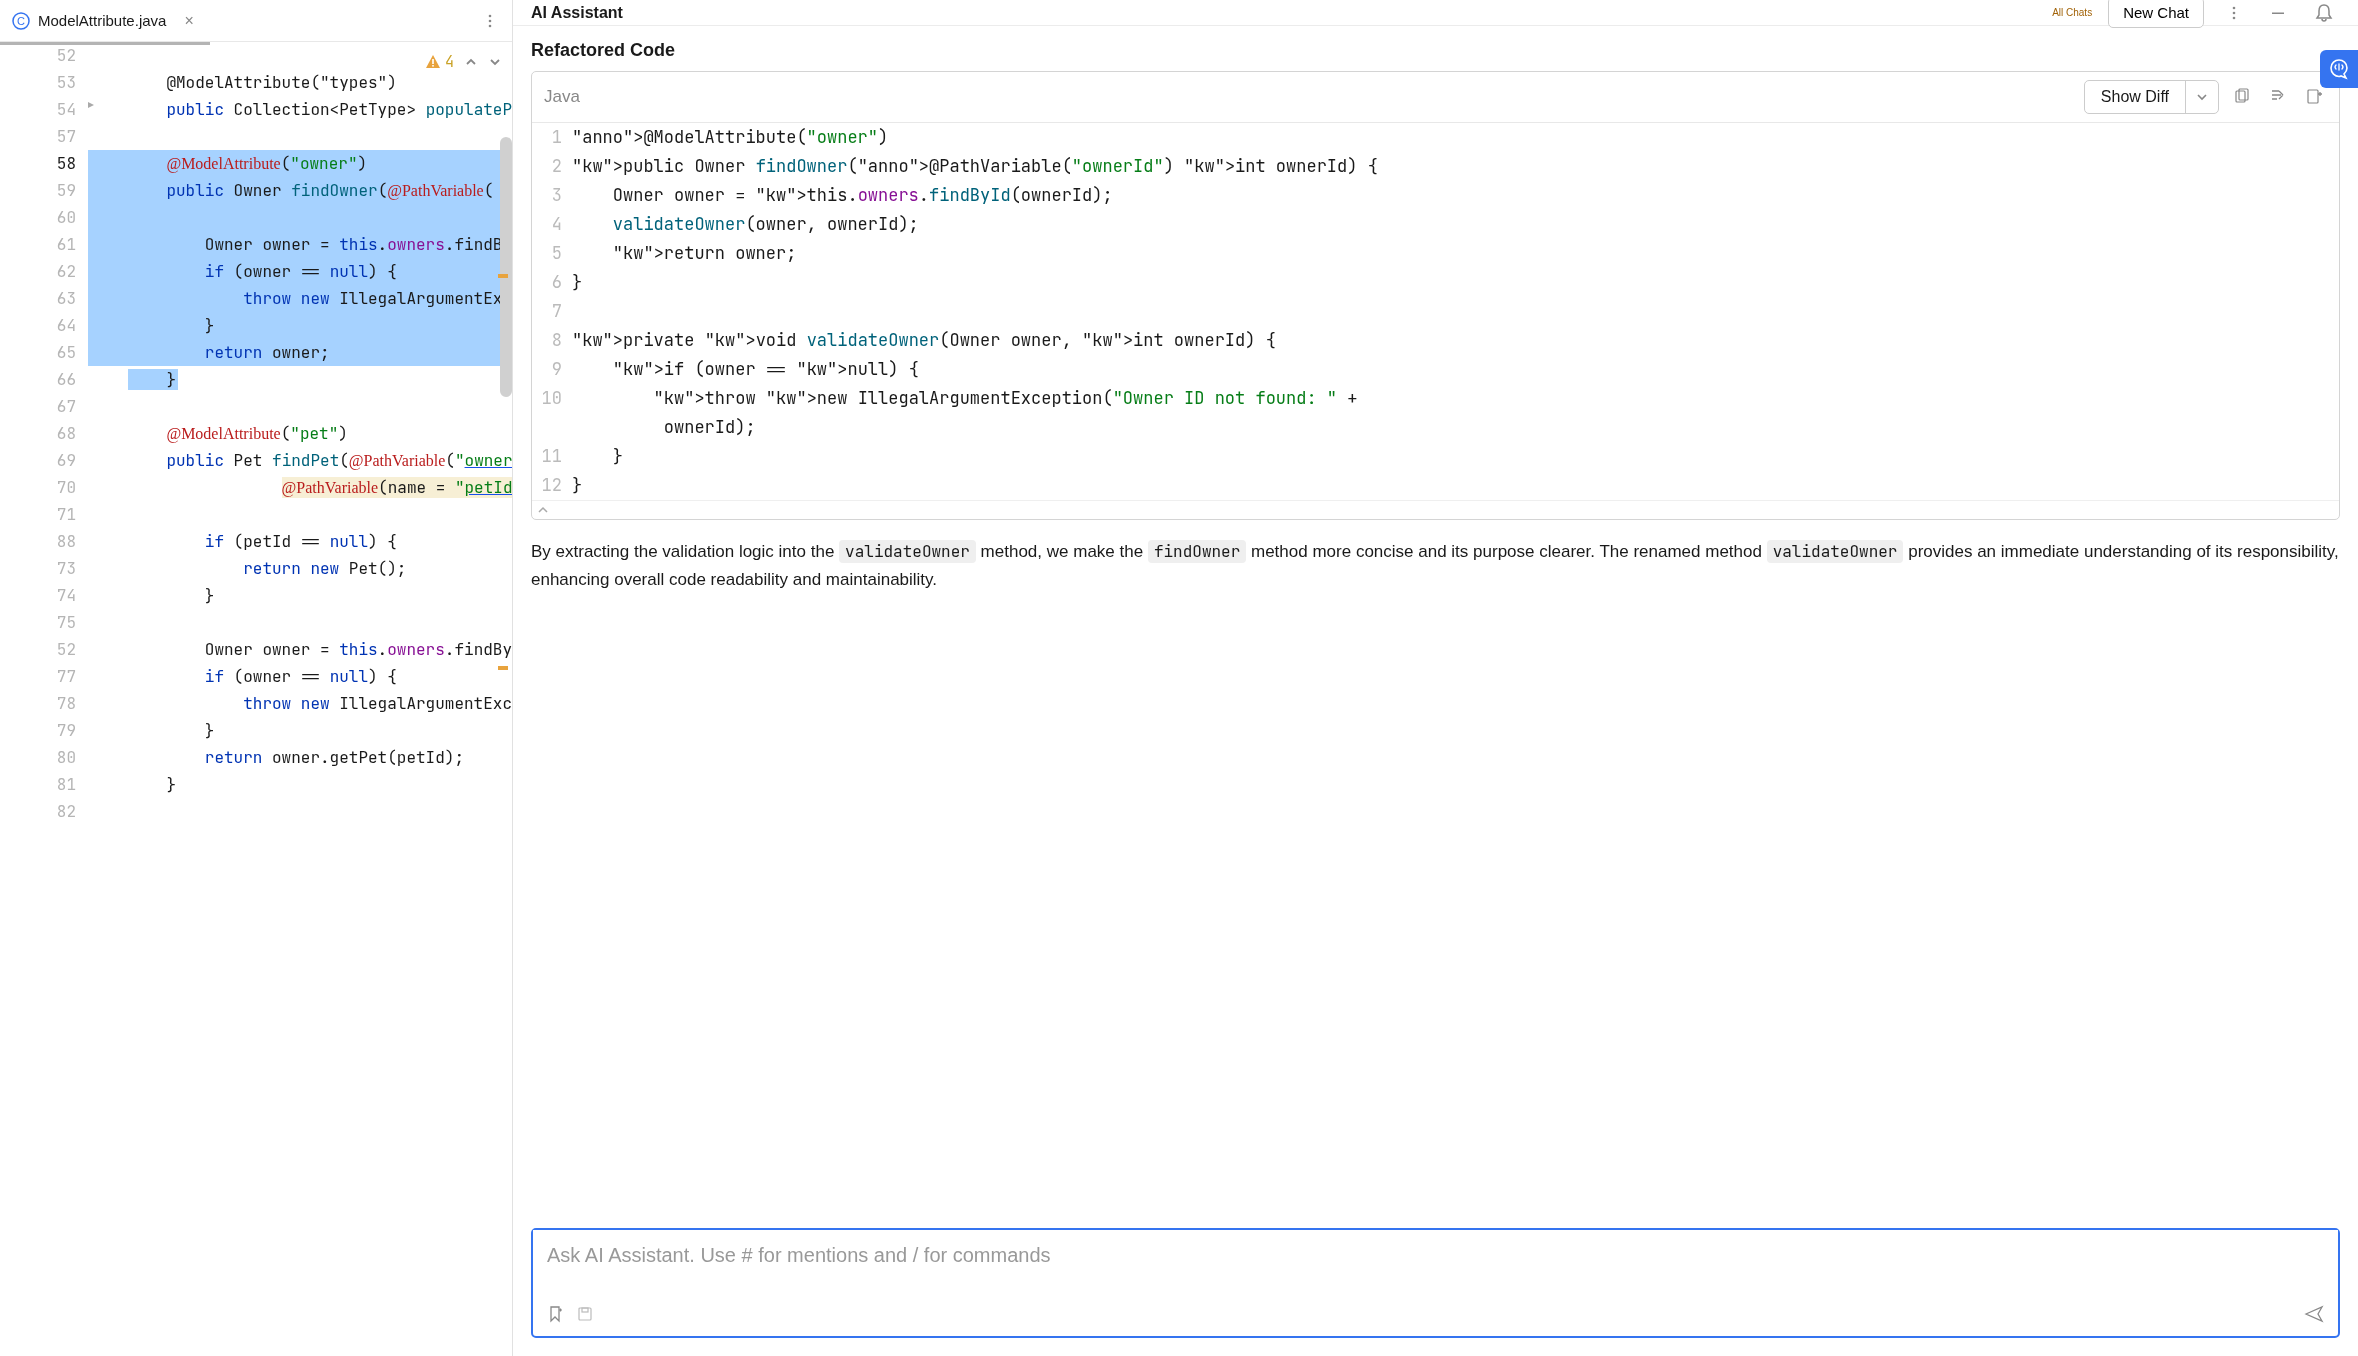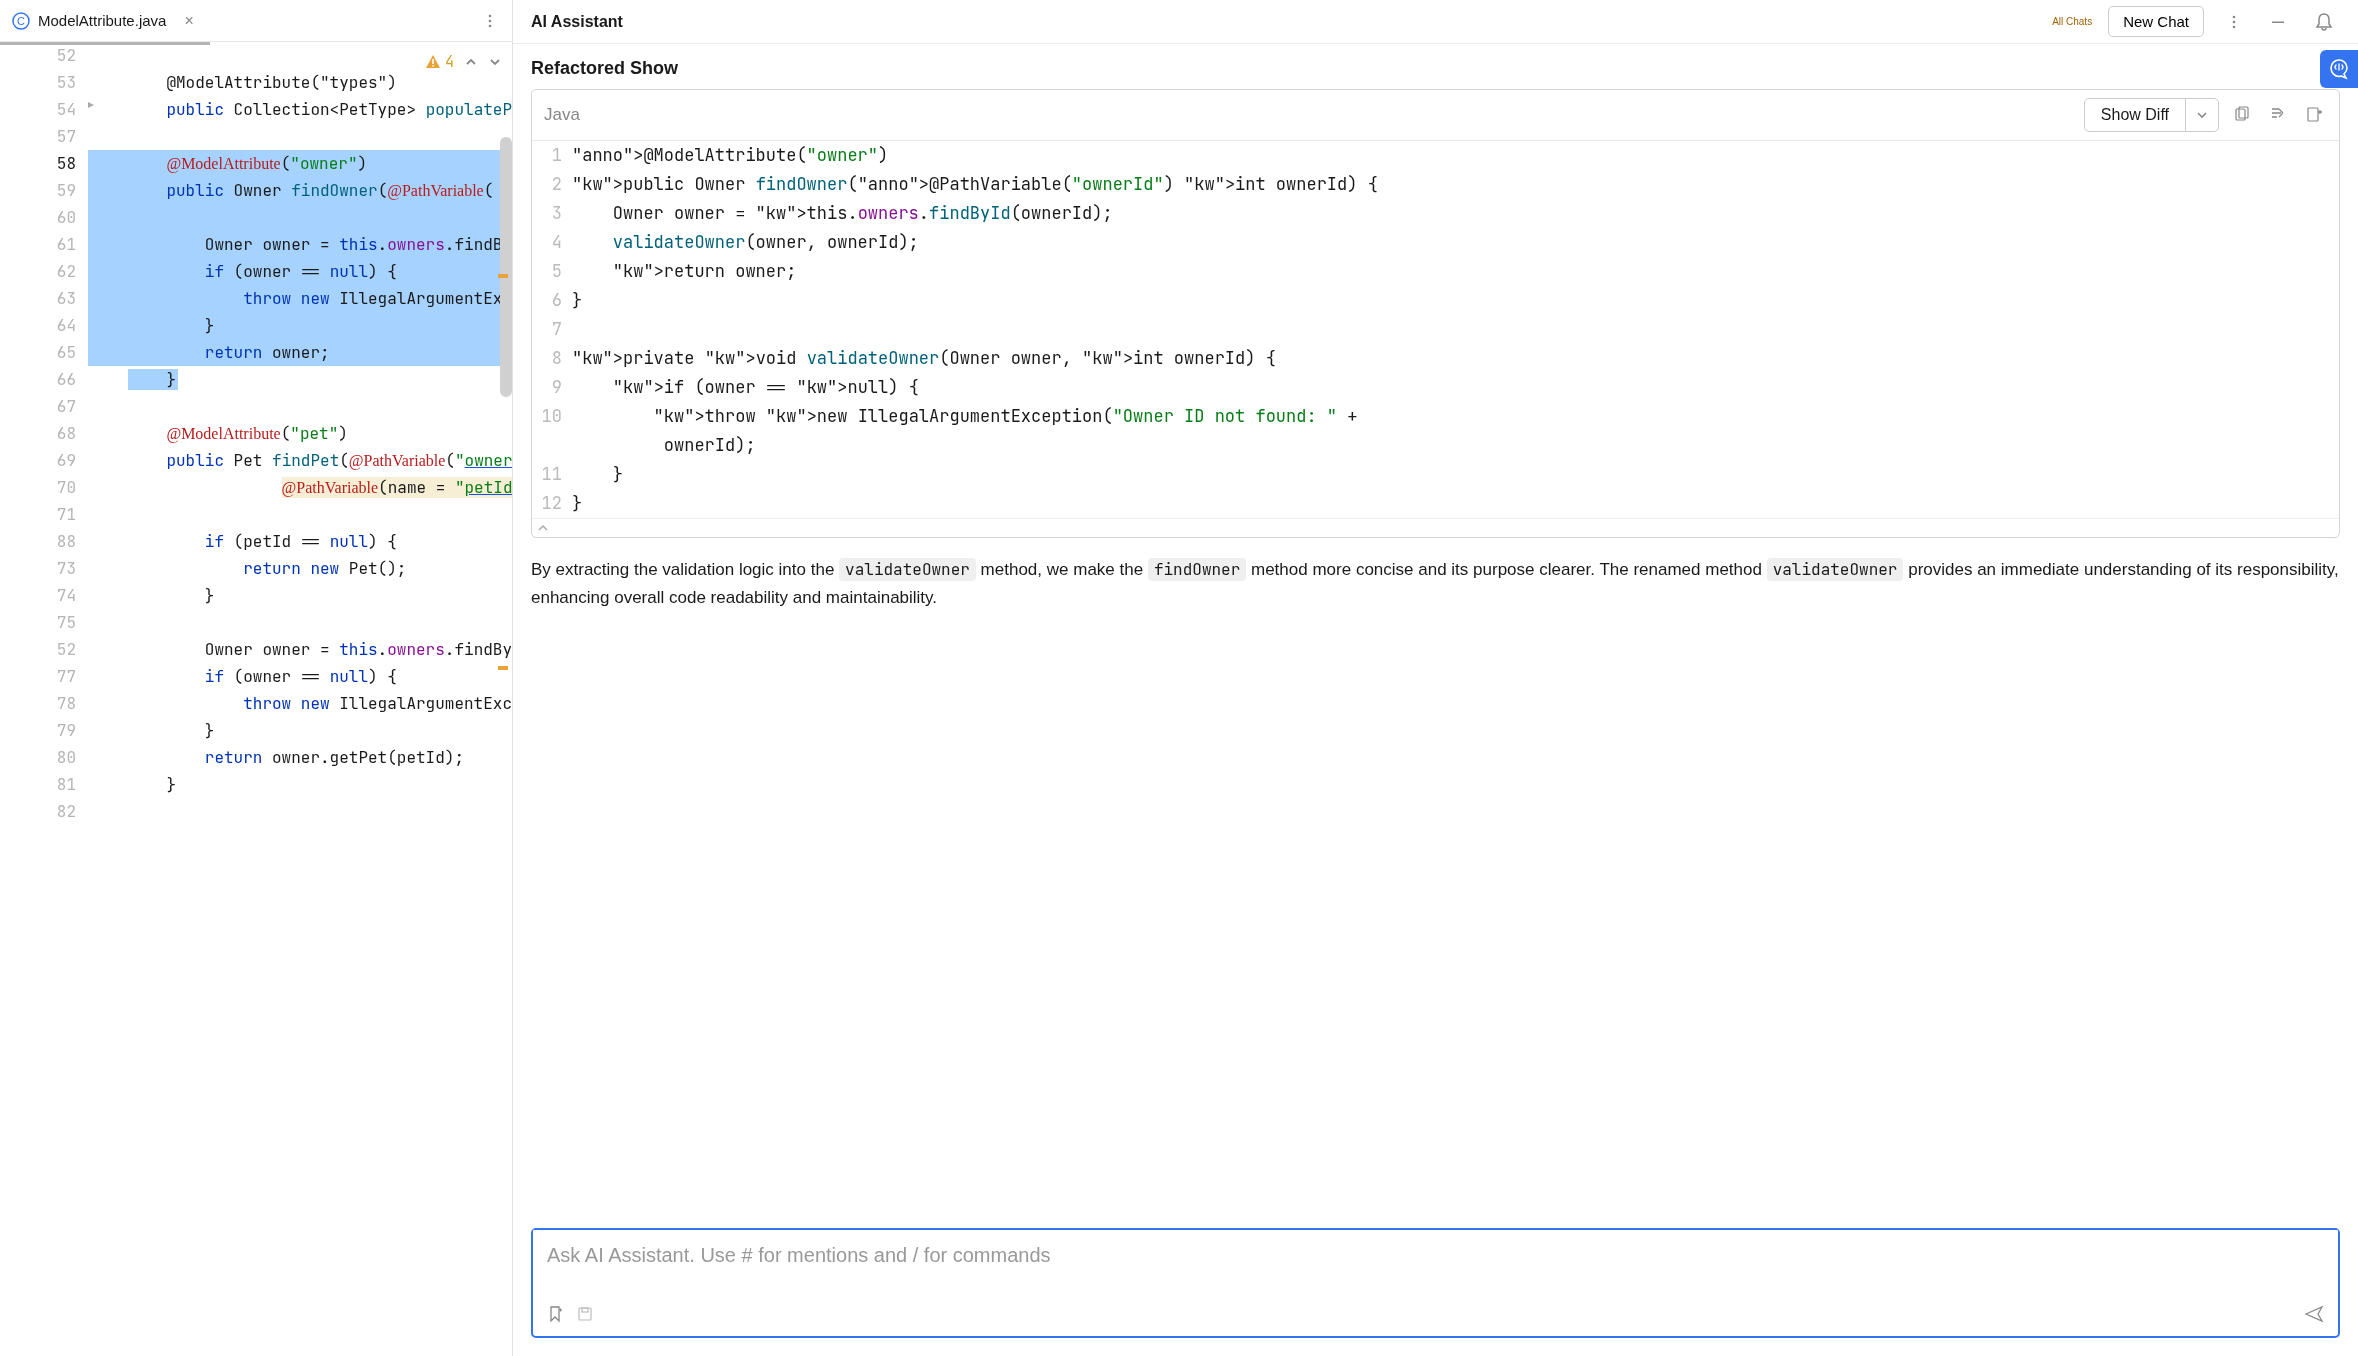--- a/index.html
+++ b/index.html
@@ -37,21 +37,21 @@
     .str { color: #067d17; }
     .method { color: #00627a; }
     .field { color: #871094; }
     .underline { text-decoration: underline; text-decoration-color: #1750eb; }
     .hlparam { background: #f7efd5; }
     
     .vscroll-thumb { position: absolute; right: 0; top: 95px; width: 12px; height: 260px; background: #d0d0d0; border-radius: 6px; }
     .change-mark { position: absolute; right: 4px; width: 10px; height: 4px; background: #e8a33d; }
     
     
-    .ai-header { height: 44px; display: flex; align-items: center; padding: 0 18px; border-bottom: 1px solid #ececec; gap: 16px; }
+    .ai-header { height: 26px; display: flex; align-items: center; padding: 0 18px; border-bottom: 1px solid #ececec; gap: 16px; }
     .ai-title { font-weight: 600; font-size: 16px; flex: 1; }
     .ai-link { color: #a16207; font-size: 10px; margin-left: 20px; }
     .ai-newchat { border: 1px solid #ccc; background: #fff; border-radius: 5px; padding: 6px 14px; font-size: 15px; }
     .ai-icon-btn { color: #888; padding: 6px; }
     
     .ai-subheader { padding: 14px 18px 10px; font-weight: 700; font-size: 18px; }
     
     
     .ai-content { flex: 1; padding: 0 18px; overflow-y: auto; }
     .ai-code-block { border: 1px solid #d4d4d4; border-radius: 5px; }
@@ -195,21 +195,21 @@
             <rect x="2" y="7.5" width="12" height="1.5" fill="#888"></rect>
           </svg>
       </span>
       <span class="ai-icon-btn">
         <svg width="20" height="20" viewBox="0 0 20 20">
             <path d="M10 2 C7 2 5 4 5 8 L5 12 L3 15 L17 15 L15 12 L15 8 C15 4 13 2 10 2 Z M8 16 C8 17 9 18 10 18 C11 18 12 17 12 16" fill="none" stroke="#888" stroke-width="1.5"></path>
           </svg>
       </span>
     </div>
 
-    <div class="ai-subheader">Refactored Show</div>
+    <div class="ai-subheader">Refactored Code</div>
 
     <div class="ai-content">
       <div class="ai-code-block">
         <div class="ai-code-head">
           <span class="ai-code-lang">Java</span>
           <div class="showdiff-btn">
             <span class="showdiff-main">Show Diff</span>
             <span class="showdiff-caret">
               <svg width="12" height="12" viewBox="0 0 12 12">
                   <path d="M2 4 L6 8 L10 4" fill="none" stroke="#888" stroke-width="1.6"></path>

